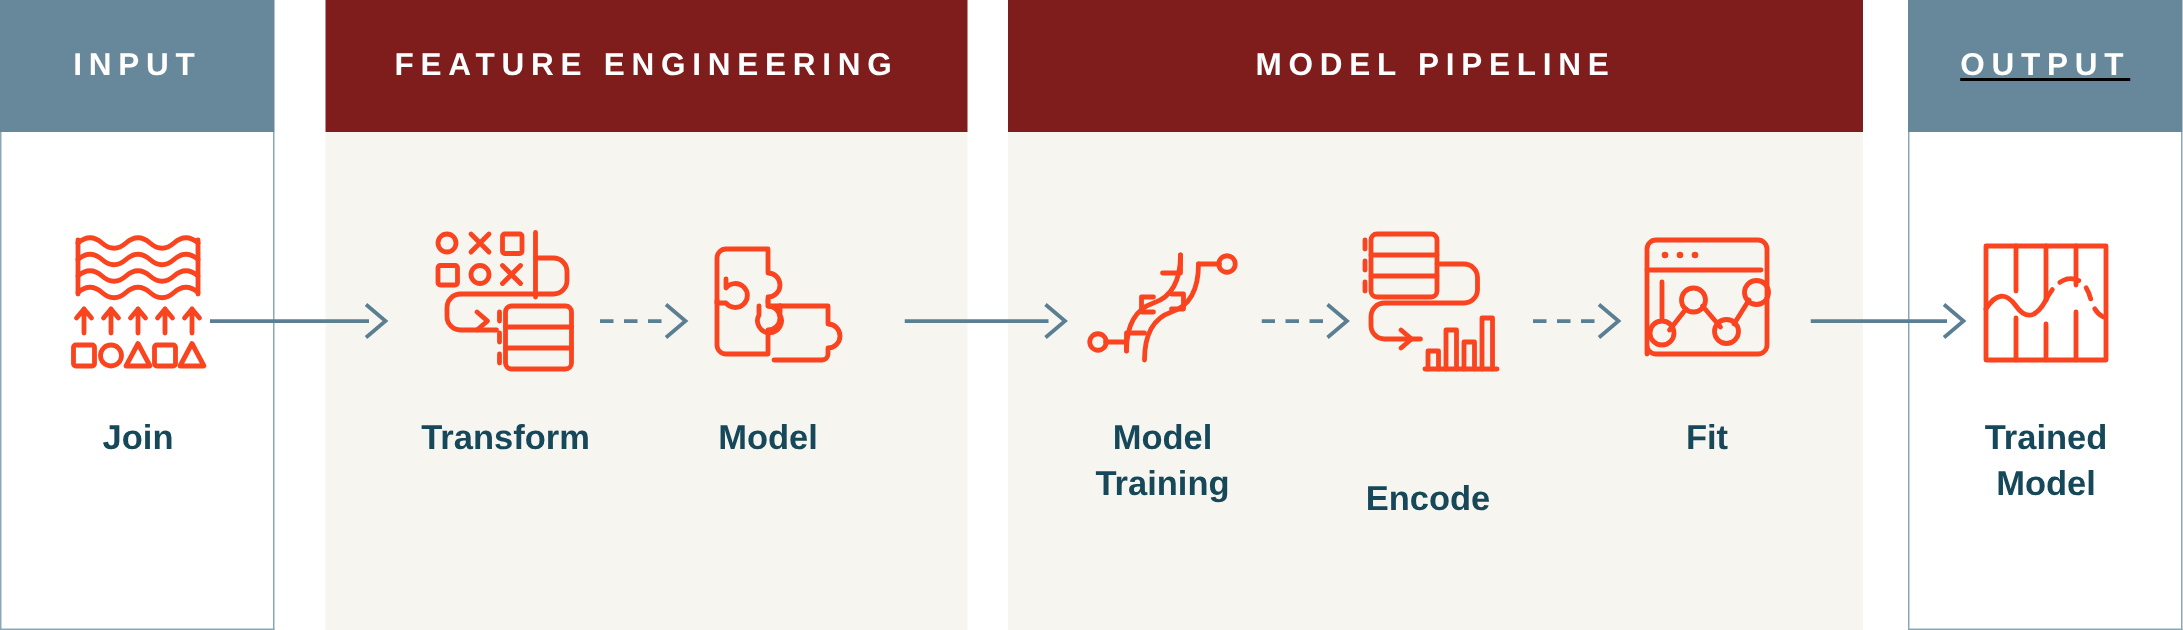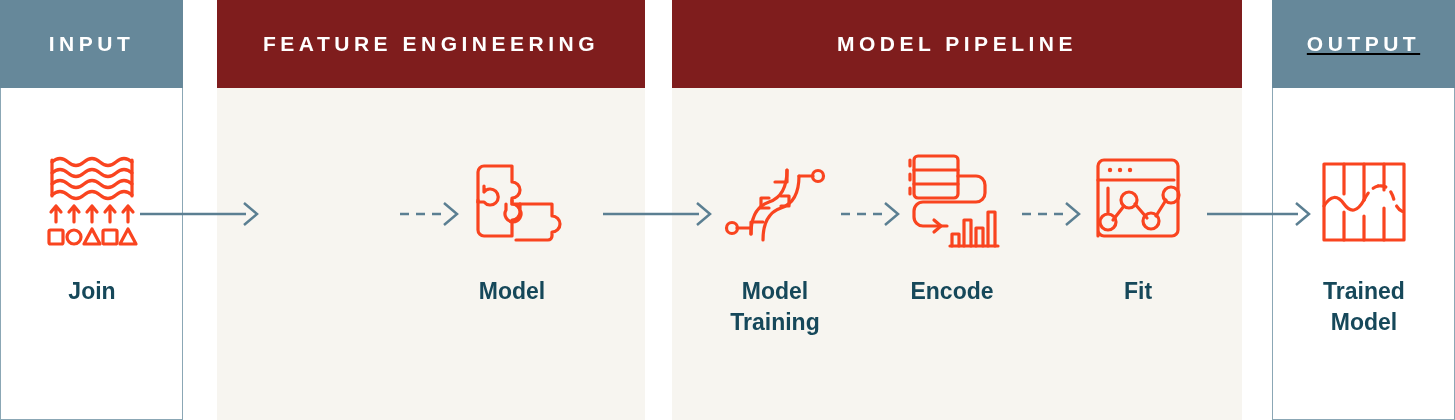--- a/index.html
+++ b/index.html
@@ -117,20 +117,39 @@
         <rect x="9" y="80" width="14" height="14" rx="1.5"></rect>
         <circle cx="34" cy="87" r="7"></circle>
         <path d="M52 79 L60 94 L44 94 Z" stroke-linejoin="round"></path>
         <rect x="63" y="80" width="14" height="14" rx="1.5"></rect>
         <path d="M88 79 L96 94 L80 94 Z" stroke-linejoin="round"></path>
       </g>
     </svg>
     <div class="step-label">Join</div>
   </div>
 
+  <div class="step" style="left:285px;top:150px;width:104px;">
+    <svg class="step-icon" viewBox="0 0 104 104">
+      <g fill="none" stroke="#f9441f" stroke-width="3.2" stroke-linecap="round" stroke-linejoin="round">
+        <circle cx="13" cy="12" r="6"></circle>
+        <path d="M29 6 L41 18 M41 6 L29 18"></path>
+        <rect x="50" y="6" width="13" height="13" rx="1.5"></rect>
+        <rect x="7" y="27" width="13" height="13" rx="1.5"></rect>
+        <circle cx="35" cy="33" r="6"></circle>
+        <path d="M50 27 L62 39 M62 27 L50 39"></path>
+        <path d="M72 5 L72 48"></path>
+        <path d="M72 22 L84 22 a9 9 0 0 1 9 9 v6 a9 9 0 0 1 -9 9 H22 a9 9 0 0 0 -9 9 v6 a9 9 0 0 0 9 9 h24"></path>
+        <path d="M40 64 l-7 -6 M40 64 l-7 6"></path>
+        <rect x="52" y="54" width="44" height="42" rx="4"></rect>
+        <path d="M52 68 H96 M52 82 H96"></path>
+        <path d="M48 58 l0 6 M48 72 l0 6 M48 86 l0 6"></path>
+      </g>
+    </svg>
+    <div class="step-label">Transform</div>
+  </div>
 
   <div class="step" style="left:460px;top:150px;width:104px;">
     <svg class="step-icon" viewBox="0 0 104 104">
       <g fill="none" stroke="#f9441f" stroke-width="3.2" stroke-linecap="round" stroke-linejoin="round">
         <path d="M18 52 V22 a6 6 0 0 1 6 -6 H52 v16 a8 8 0 1 1 0 16 v4"></path>
         <path d="M18 52 H24 a8 8 0 1 0 0 -10 v-6"></path>
         <path d="M18 50 v30 a6 6 0 0 0 6 6 H52 V70 a8 8 0 1 0 0 -16 v-4"></path>
         <path d="M52 54 H60"></path>
         <path d="M60 54 h32 v12 a8 8 0 1 1 0 16 v4 a4 4 0 0 1 -4 4 H56"></path>
         <path d="M60 54 v6 a8 8 0 1 1 -14 0 v-6"></path>
@@ -151,21 +170,21 @@
         <path d="M28 78 H14"></path>
         <circle cx="9" cy="78" r="5.5"></circle>
         <path d="M76 26 H90"></path>
         <circle cx="95" cy="26" r="5.5"></circle>
       </g>
     </svg>
     <div class="step-label">Model
 Training</div>
   </div>
 
-  <div class="step" style="left:900px;top:150px;width:104px;">
+  <div class="step" style="left:900px;top:150px;width:104px;gap:41px;">
     <svg class="step-icon" viewBox="0 0 104 104">
       <g fill="none" stroke="#f9441f" stroke-width="3.2" stroke-linecap="round" stroke-linejoin="round">
         <rect x="14" y="6" width="44" height="42" rx="4"></rect>
         <path d="M14 20 H58 M14 34 H58"></path>
         <path d="M10 10 l0 6 M10 24 l0 6 M10 38 l0 6"></path>
         <path d="M58 26 H76 a9 9 0 0 1 9 9 v8 a9 9 0 0 1 -9 9 H23 a9 9 0 0 0 -9 9 v6 a9 9 0 0 0 9 9 h24"></path>
         <path d="M41 76 l-7 -6 M41 76 l-7 6"></path>
         <path d="M52 96 V84 h7 v12"></path>
         <path d="M64 96 V70 h7 v26"></path>
         <path d="M76 96 V78 h7 v18"></path>

